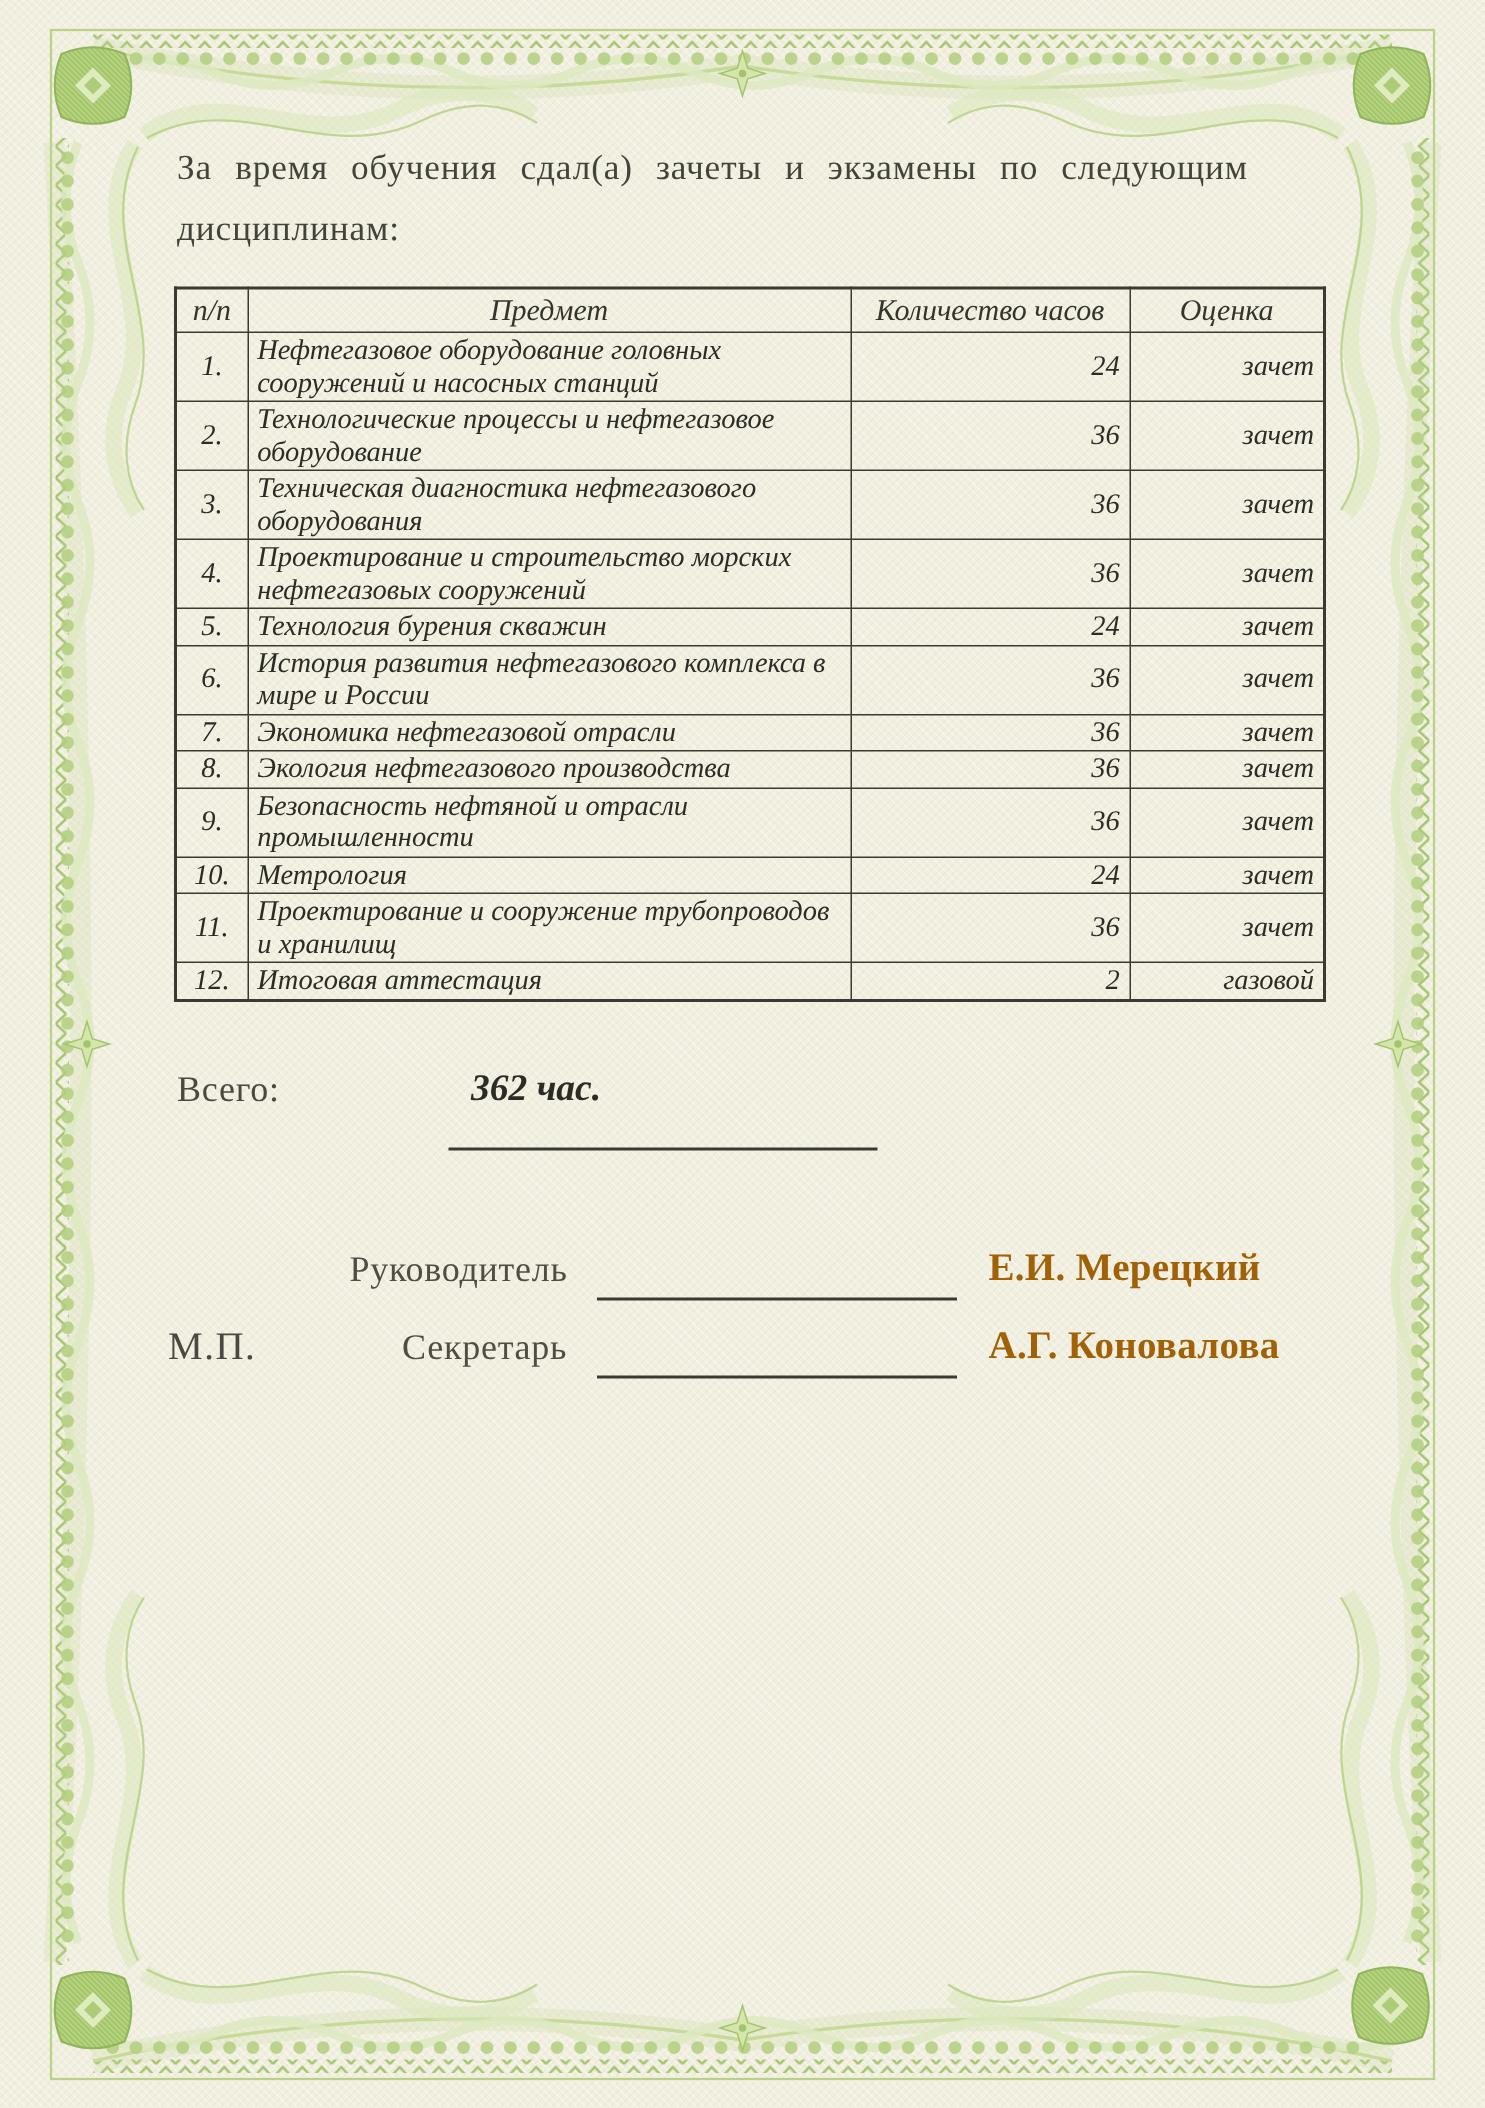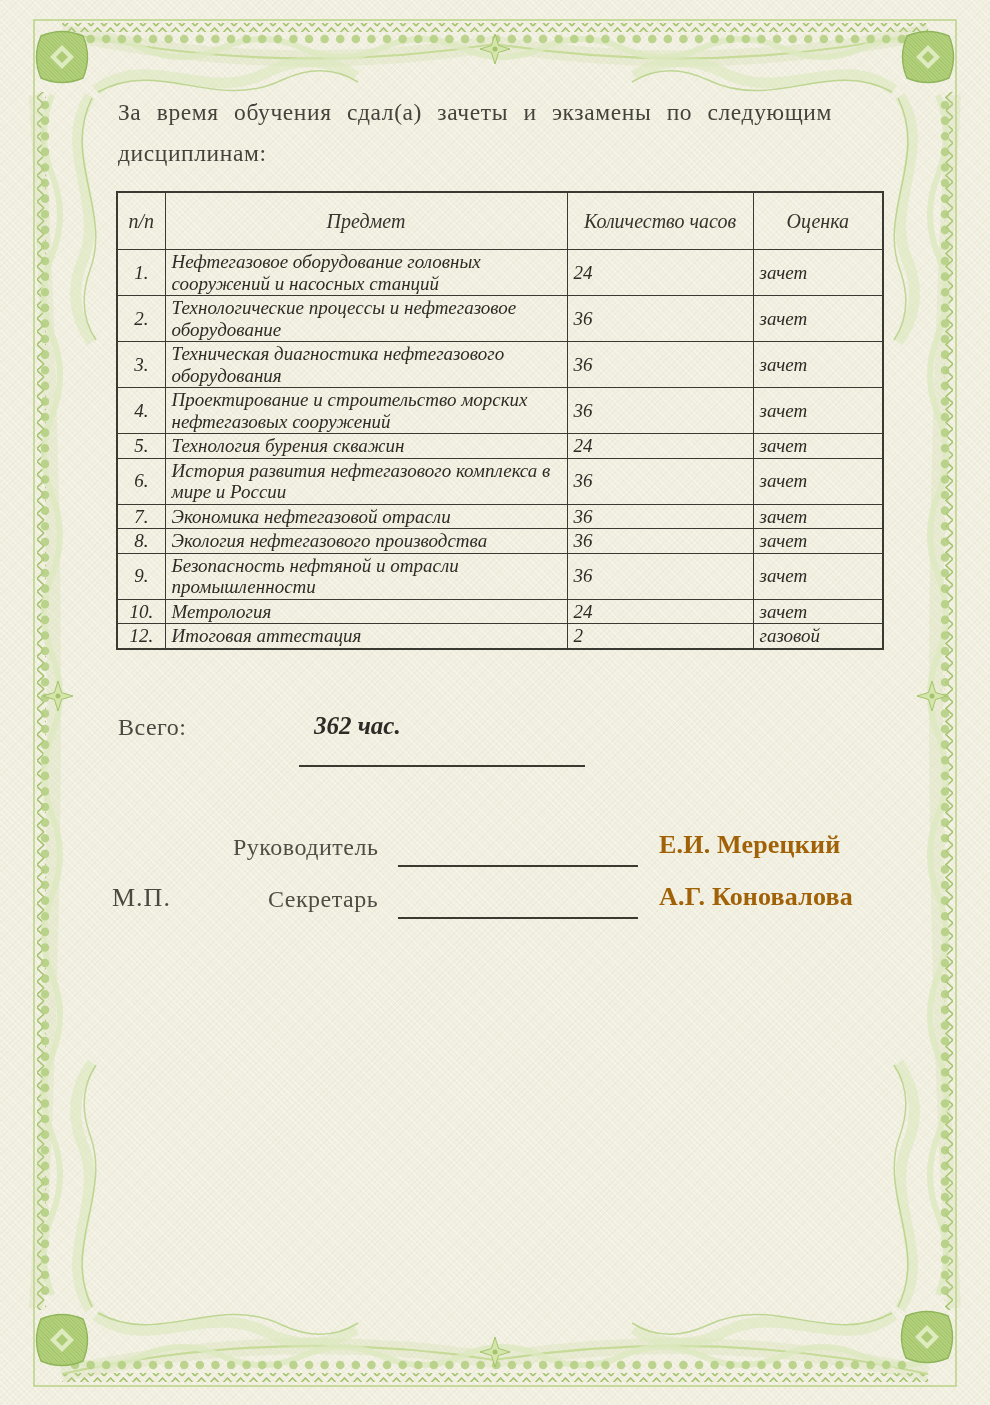--- a/index.html
+++ b/index.html
@@ -28,28 +28,28 @@
     position:absolute;left:116px;top:163px;width:766px;
     border-collapse:collapse;table-layout:fixed;
     border:2px solid #3b3a32;color:#2c2b25;
   }
   table.subjects th, table.subjects td{
     border:1px solid #3b3a32;
     font-style:italic;
     vertical-align:middle;
   }
   table.subjects th{
-    font-weight:normal;font-size:20px;line-height:24px;padding:16px 4px;text-align:center;color:#34332c;
+    font-weight:normal;font-size:20px;line-height:24px;padding:2px 4px;text-align:center;color:#34332c;
   }
   table.subjects td{
     font-size:19px;line-height:21.5px;padding:1px 6px;
   }
   td.c-num{text-align:center;padding:1px 2px;}
   td.c-subject{text-align:left;padding-left:9px;}
-  td.c-hours, td.c-grade{text-align:left;}
+  td.c-hours, td.c-grade{text-align:right;}
 
   .total-label{position:absolute;left:118px;top:686px;font-size:24px;color:#4a4840;letter-spacing:.5px;}
   .total-value{position:absolute;left:314px;top:684px;font-size:25px;font-style:italic;font-weight:bold;color:#2c2b25;}
   .rule{position:absolute;height:2px;background:#3b3a32;}
   .total-rule{left:299px;top:737px;width:286px;height:1.5px;}
 
   .stamp{position:absolute;left:112px;top:855px;font-size:26px;color:#4a4840;letter-spacing:1px;}
   .sig-role{position:absolute;font-size:24px;color:#504e44;letter-spacing:.5px;}
   .sig-role-1{left:233px;top:806px;}
   .sig-role-2{left:268px;top:858px;}
@@ -211,20 +211,26 @@
         <td class="c-hours">36</td>
         <td class="c-grade">зачет</td>
       </tr>
       <tr>
         <td class="c-num">10.</td>
         <td class="c-subject">Метрология</td>
         <td class="c-hours">24</td>
         <td class="c-grade">зачет</td>
       </tr>
       <tr>
+        <td class="c-num">11.</td>
+        <td class="c-subject">Проектирование и сооружение трубопроводов и хранилищ</td>
+        <td class="c-hours">36</td>
+        <td class="c-grade">зачет</td>
+      </tr>
+      <tr>
         <td class="c-num">12.</td>
         <td class="c-subject">Итоговая аттестация</td>
         <td class="c-hours">2</td>
         <td class="c-grade">газовой</td>
       </tr>
     </tbody>
   </table>
 
   <span class="total-label">Всего:</span>
   <span class="total-value">362 час.</span>

